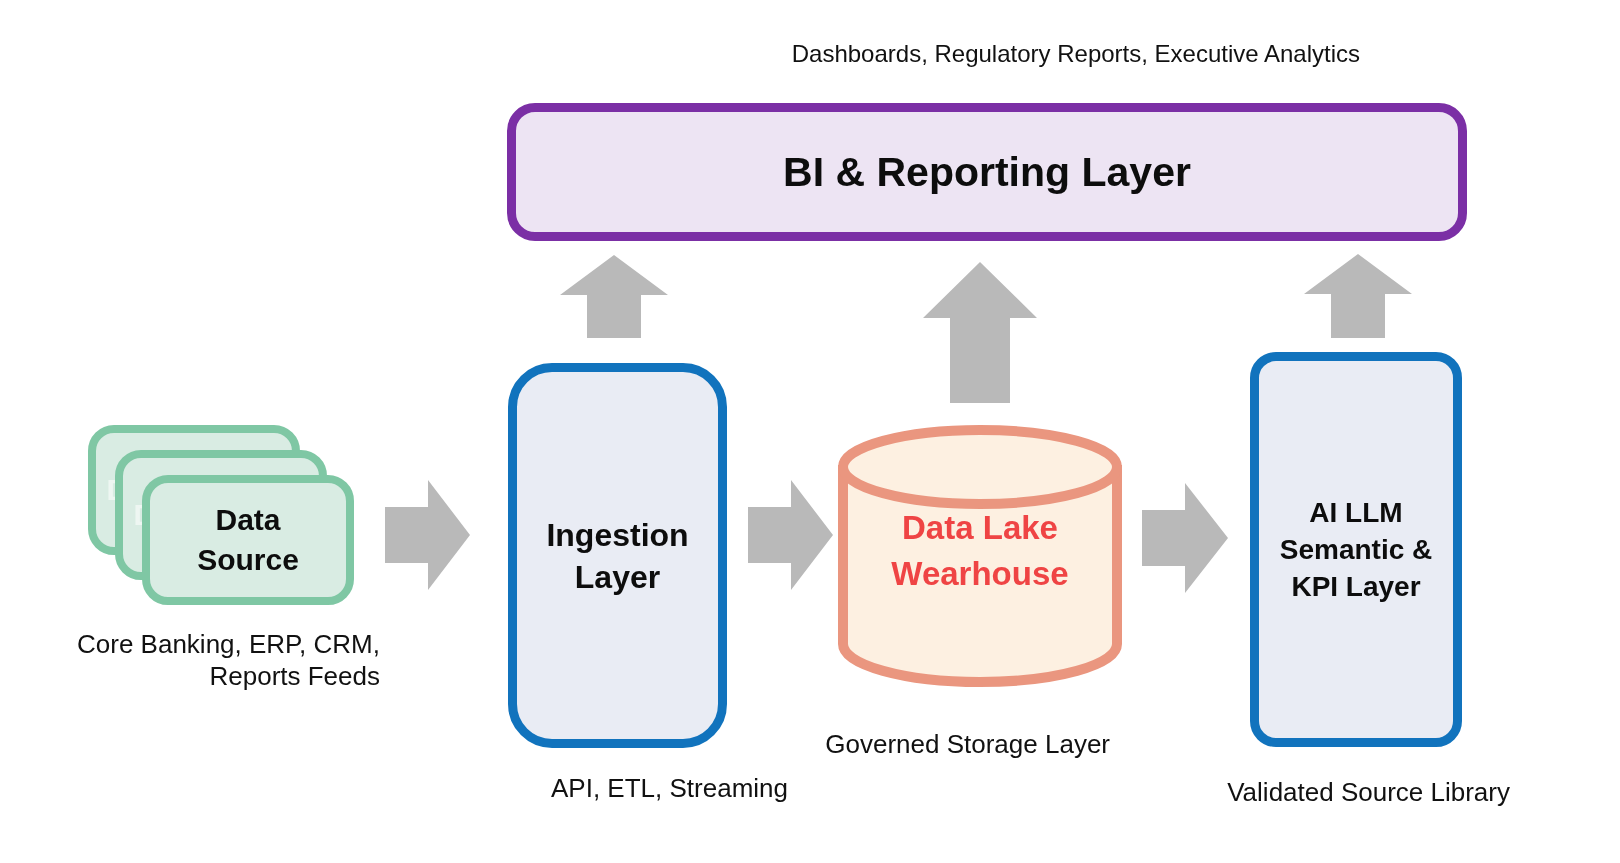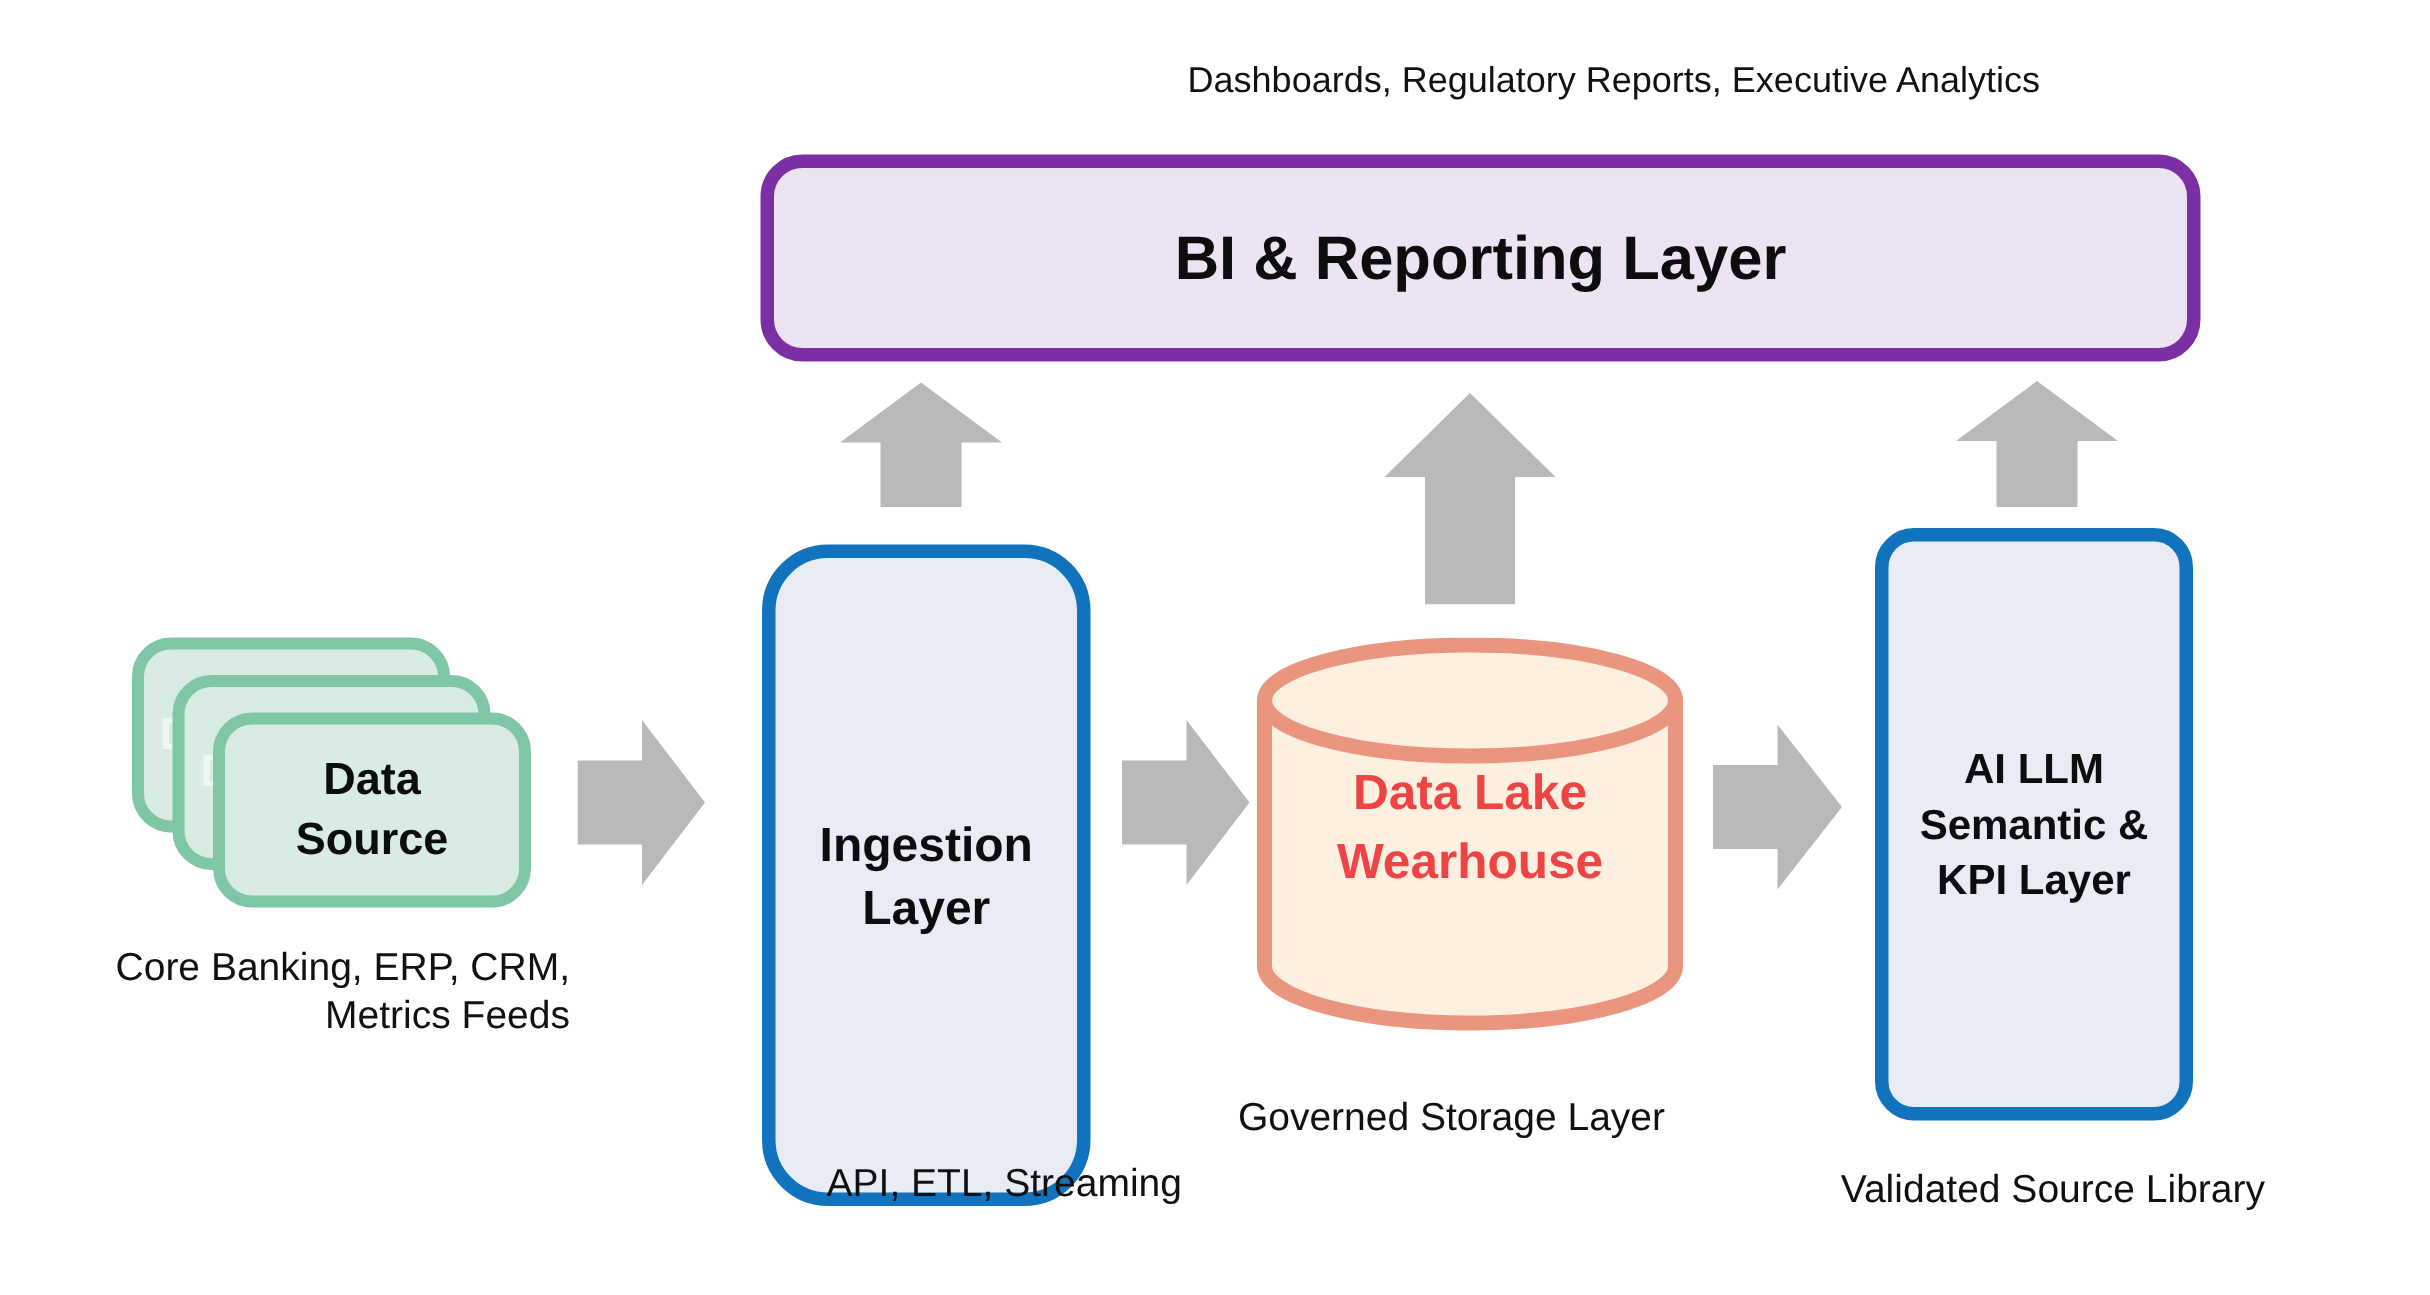--- a/index.html
+++ b/index.html
@@ -38,21 +38,21 @@
   }
 
   
   .layer-box {
     background: #e9ecf4;
     border: 9px solid #1173bd;
     box-sizing: border-box;
     display: flex; flex-direction: column; align-items: center; justify-content: center;
     text-align: center;
   }
-  .ingestion-box { left: 508px; top: 363px; width: 219px; height: 441px; border-radius: 44px; }
+  .ingestion-box { left: 508px; top: 363px; width: 219px; height: 385px; border-radius: 44px; }
   .ai-box        { left: 1250px; top: 352px; width: 212px; height: 395px; border-radius: 26px; }
   .layer-title { font-weight: bold; color: #0d0d0d; }
   .ingestion-box .layer-title { font-size: 32px; line-height: 42px; }
   .ai-box .layer-title { font-size: 28px; line-height: 37px; }
 
   
   .src-card {
     width: 212px; height: 130px;
     background: #d9ece3;
     border: 8px solid #7fc7a4;
@@ -115,21 +115,21 @@
     <span class="ghost-label">Data Source</span>
   </div>
   <div class="abs src-card front">
     <div class="src-title">
       <div>Data</div>
       <div>Source</div>
     </div>
   </div>
   <div class="abs caption cap-source">
     <div>Core Banking, ERP, CRM,</div>
-    <div>Metrics Feeds</div>
+    <div>Reports Feeds</div>
   </div>
 
   <svg class="abs" style="left:385px; top:480px;" width="85" height="110" viewBox="0 0 85 110">
     <polygon points="0,27 43,27 43,0 85,55 43,110 43,83 0,83" fill="#b9b9b9"></polygon>
   </svg>
   <svg class="abs" style="left:748px; top:480px;" width="85" height="110" viewBox="0 0 85 110">
     <polygon points="0,27 43,27 43,0 85,55 43,110 43,83 0,83" fill="#b9b9b9"></polygon>
   </svg>
   <svg class="abs" style="left:1142px; top:483px;" width="86" height="110" viewBox="0 0 86 110">
     <polygon points="0,27 43,27 43,0 86,55 43,110 43,83 0,83" fill="#b9b9b9"></polygon>

